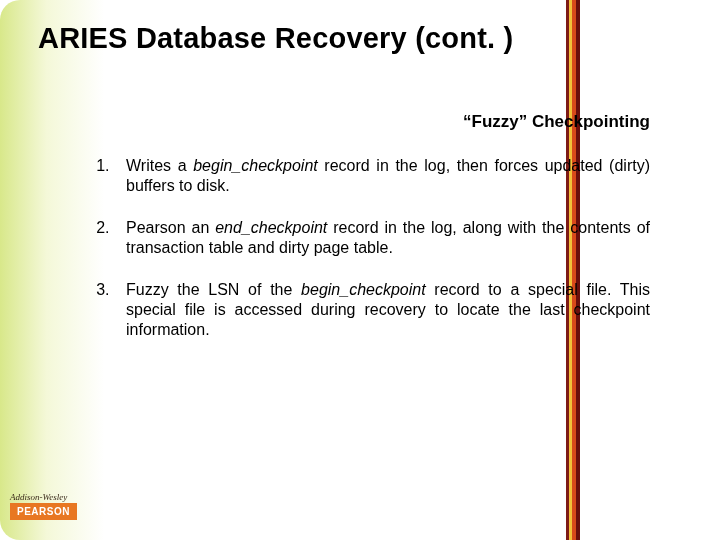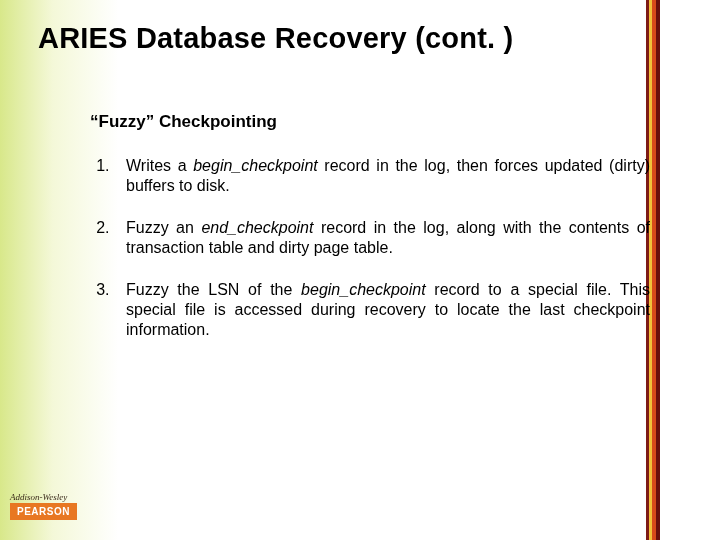--- a/index.html
+++ b/index.html
@@ -6,24 +6,25 @@
     margin: 0;
     padding: 0;
     width: 720px;
     height: 540px;
     font-family: Arial, Helvetica, sans-serif;
     background: #fff;
     overflow: hidden;
     position: relative;
   }
   .slide {
-    width: 660px;
+    width: 580px;
     height: 540px;
     position: relative;
     background: linear-gradient(90deg, #d8e88a 0%, #f4f8d8 8%, #ffffff 18%, #ffffff 100%);
+    border-radius: 20px;
   }
   .right-accent {
     position: absolute;
     right: 0;
     top: 0;
     width: 14px;
     height: 540px;
     display: flex;
     flex-direction: row;
   }
@@ -44,20 +45,21 @@
     position: absolute;
     left: 90px;
     top: 112px;
     width: 560px;
     color: #000;
   }
   .subheading {
     font-size: 17px;
     font-weight: bold;
     margin-bottom: 24px;
+    text-align: right;
   }
   .intro {
     font-size: 16px;
     margin-bottom: 22px;
   }
   ol.steps {
     font-size: 16px;
     margin: 0 0 0 0;
     padding-left: 24px;
     text-align: justify;
@@ -140,21 +142,21 @@
   <div class="title">ARIES Database Recovery (cont. )</div>
 
   <div class="body">
     <div class="subheading">“Fuzzy” Checkpointing</div>
 
     <ol class="steps">
       <li>
         <span>Writes a </span><span class="em">begin_checkpoint</span><span> record in the log, then forces updated (dirty) buffers to disk.</span>
       </li>
       <li>
-        <span>Fuzzy an </span><span class="em">end_checkpoint</span><span> record in the log, along with the contents of transaction table and dirty page table.</span>
+        <span>Pearson an </span><span class="em">end_checkpoint</span><span> record in the log, along with the contents of transaction table and dirty page table.</span>
       </li>
       <li>
         <span>Fuzzy the LSN of the </span><span class="em">begin_checkpoint</span><span> record to a special file.  This special file is accessed during recovery to locate the last checkpoint information.</span>
       </li>
     </ol>
 
   </div>
 
   <div class="footer">
     <div class="logo-block">

